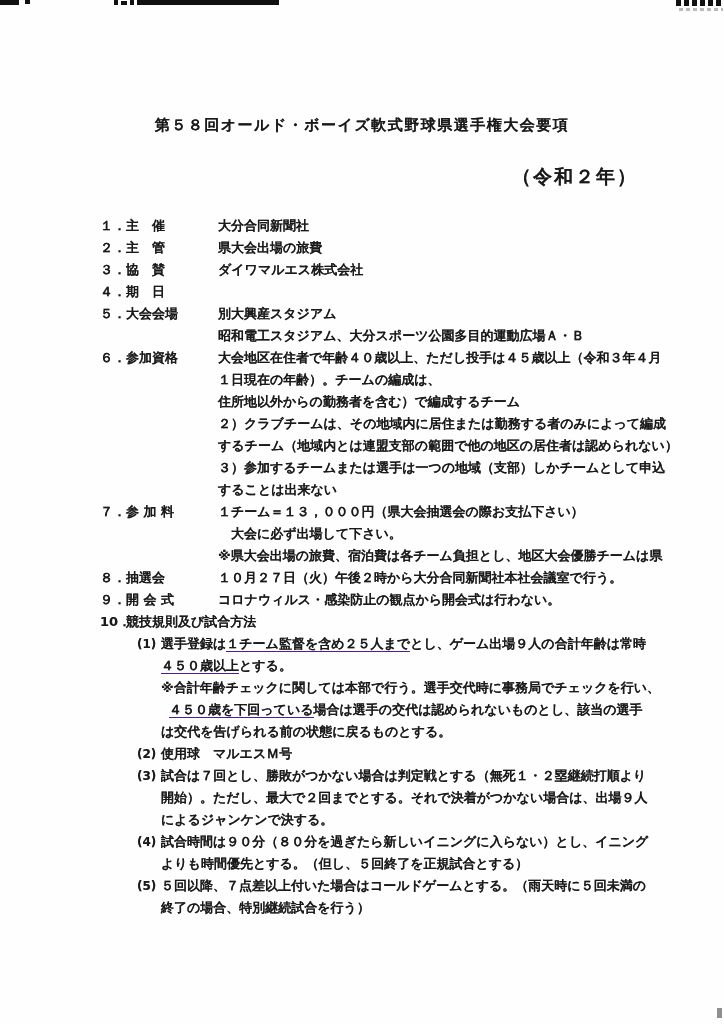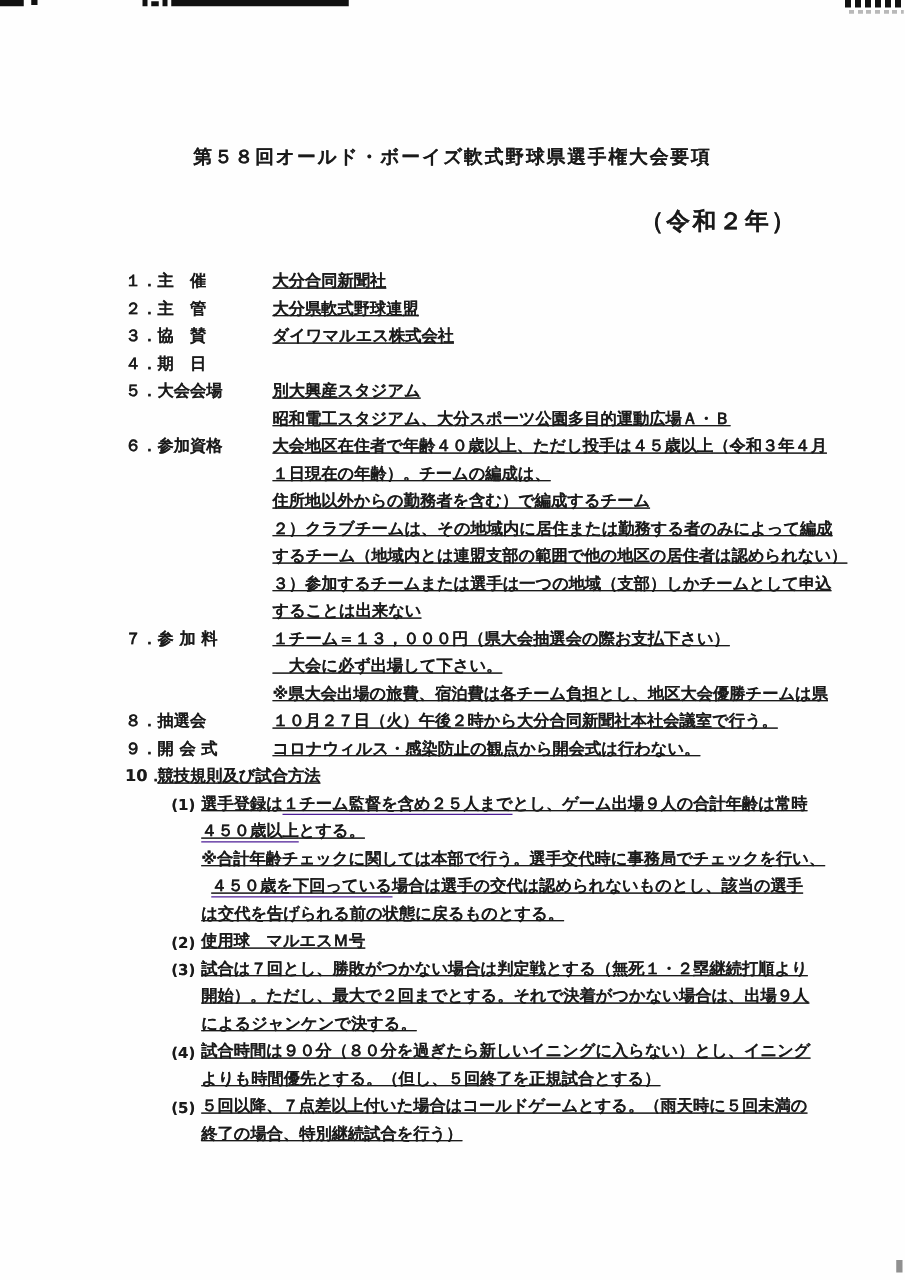--- a/index.html
+++ b/index.html
@@ -37,21 +37,21 @@
   }
   .docbody{
     position:absolute;top:215px;left:100px;width:610px;
     font-size:13px;line-height:22px;font-weight:600;
     text-shadow:0 0 .4px rgba(0,0,0,.55);
   }
   .row{display:flex;align-items:flex-start;}
   .no{flex:none;width:26px;white-space:nowrap;}
   .lbl{flex:none;width:92px;white-space:nowrap;}
   .content{flex:none;}
-  .line{white-space:nowrap;text-decoration:underline;}
+  .line{white-space:nowrap;}
   .u{border-bottom:1px solid #4c1d95;}
   .subs{margin-left:37px;}
   .sub{display:flex;align-items:flex-start;}
   .sub .mark{flex:none;width:24px;white-space:nowrap;font-size:12px;}
   .note2{padding-left:8px;}
 </style>
 </head>
 <body>
 
 <div class="page">
@@ -76,21 +76,21 @@
       <span class="lbl">主　催</span>
       <div class="content">
           <div class="line">大分合同新聞社</div>
         </div>
     </div>
 
     <div class="row">
       <span class="no">２．</span>
       <span class="lbl">主　管</span>
       <div class="content">
-          <div class="line">大分県軟式野球連盟</div>
+          <div class="line">県大会出場の旅費</div>
         </div>
     </div>
 
     <div class="row">
       <span class="no">３．</span>
       <span class="lbl">協　賛</span>
       <div class="content">
           <div class="line">ダイワマルエス株式会社</div>
         </div>
     </div>

